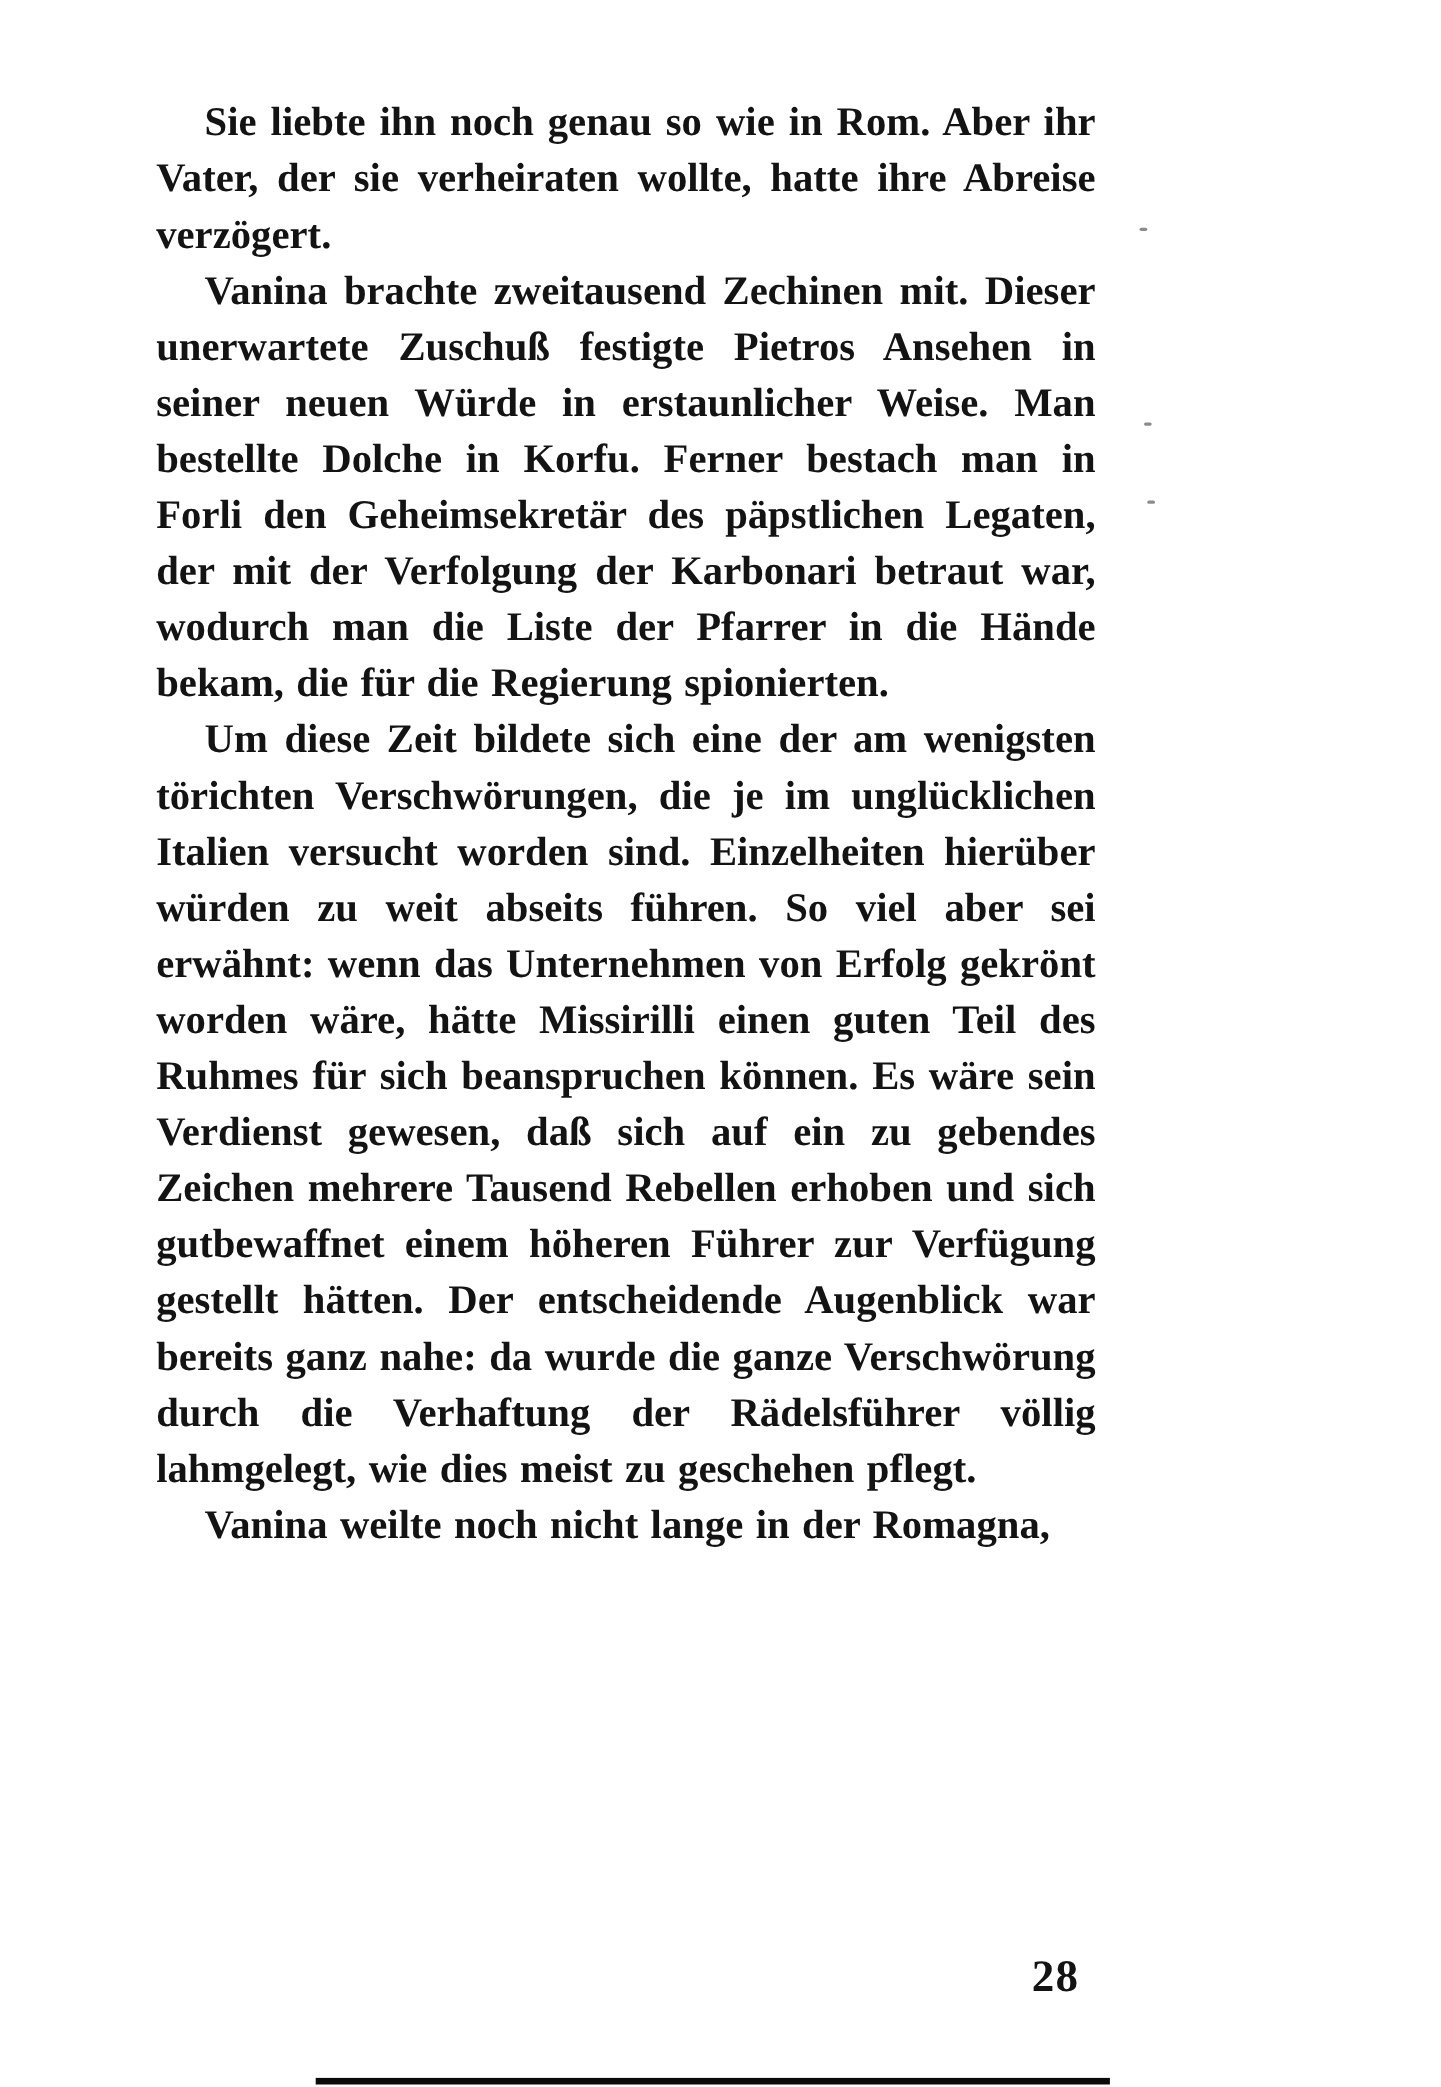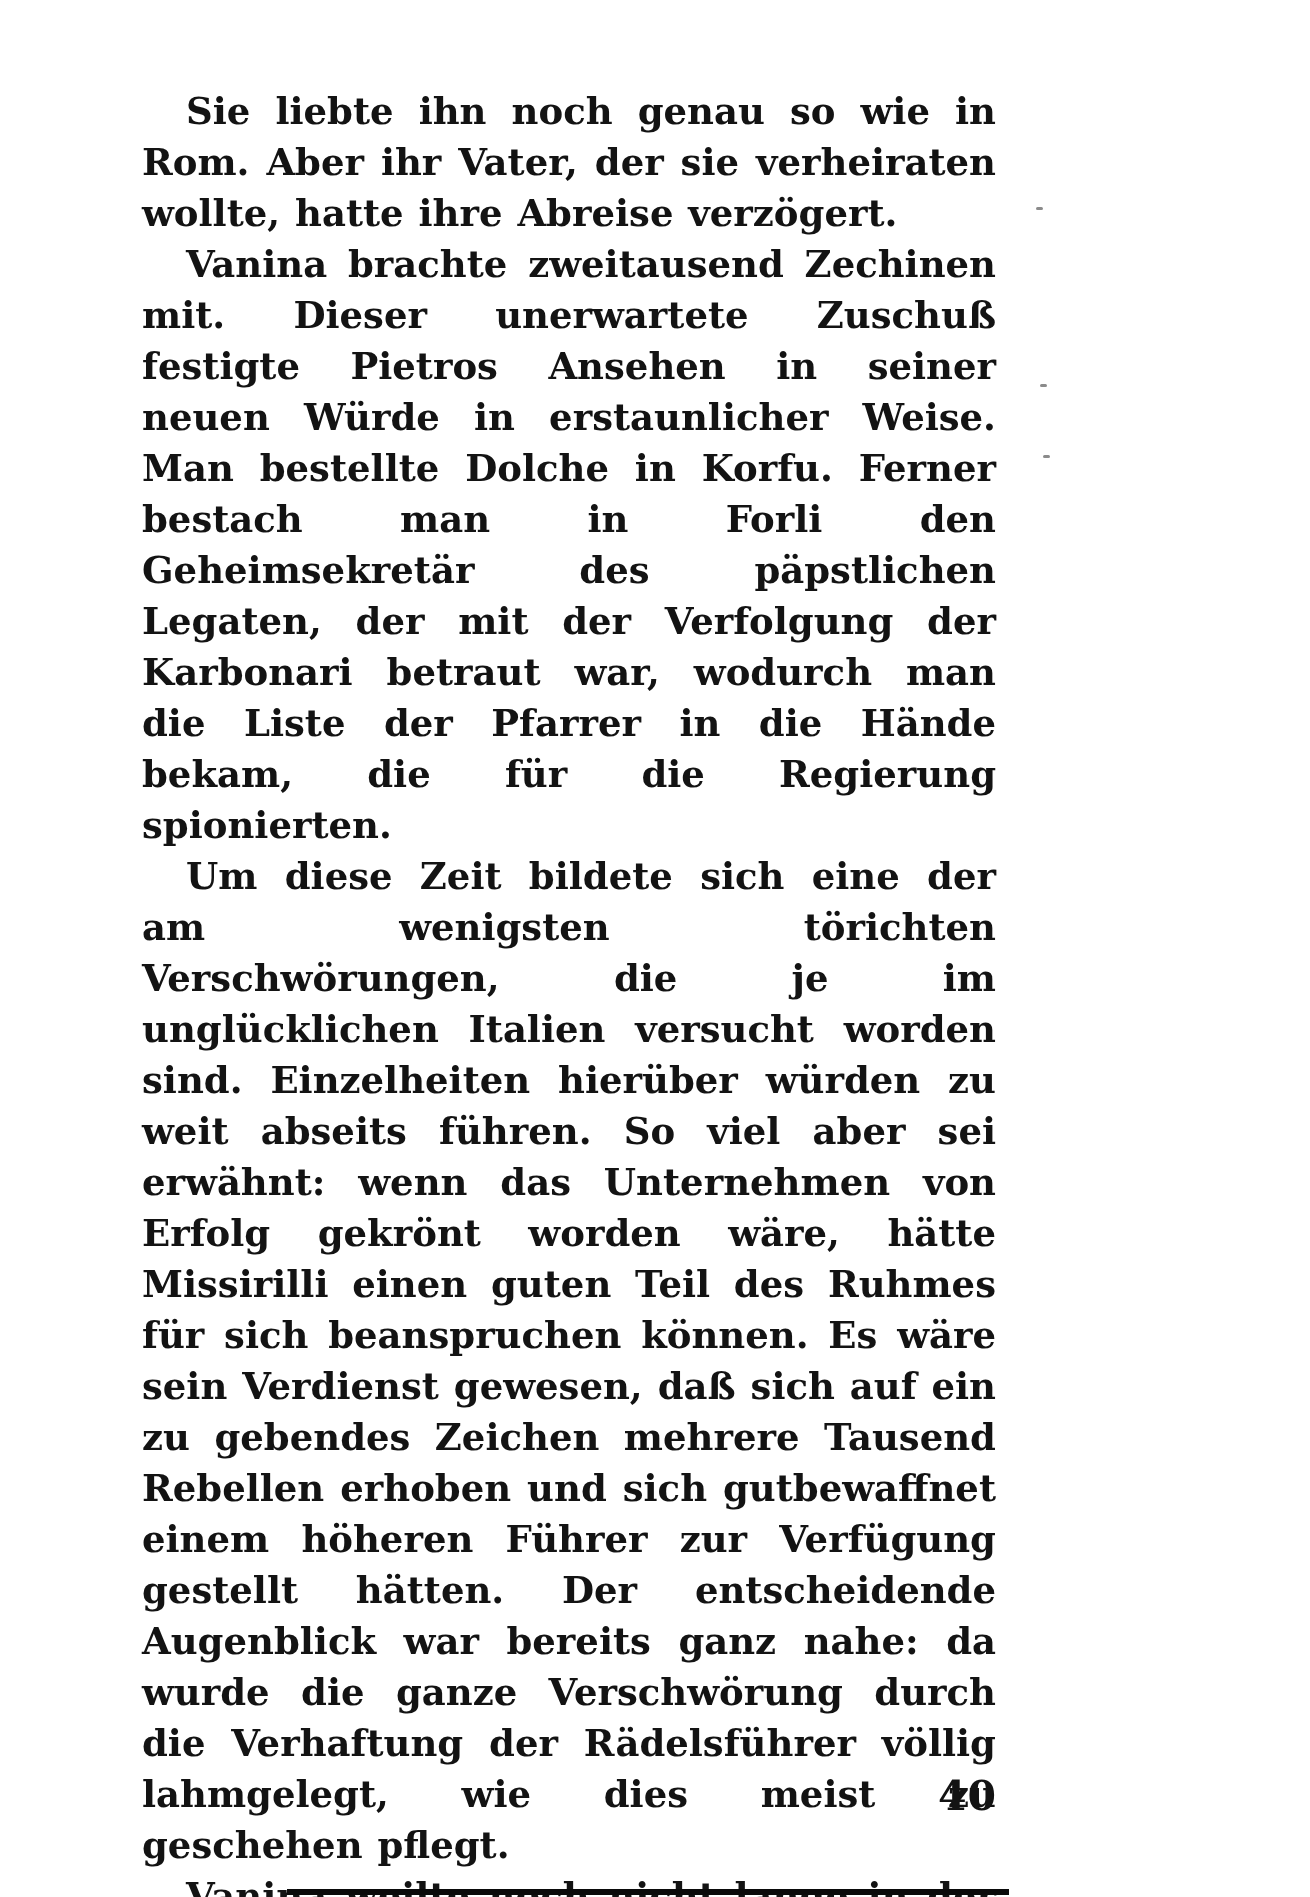--- a/index.html
+++ b/index.html
@@ -12,20 +12,21 @@
     background: #ffffff;
     position: relative;
     overflow: hidden;
     font-family: "DejaVu Serif", serif;
     color: #131313;
   }
   .page {
     position: absolute;
     inset: 0;
     background: #ffffff;
+    font-family: Liberation Serif, serif;
   }
   .text-block {
     position: absolute;
     left: 142px;
     top: 86px;
     width: 854px;
   }
   .text-block p {
     margin: 0;
     font-size: 37px;
@@ -70,21 +71,21 @@
 
 <div class="page">
 
   <div class="text-block">
     <p>Sie liebte ihn noch genau so wie in Rom. Aber ihr Vater, der sie verheiraten wollte, hatte ihre Abreise verzögert.</p>
     <p>Vanina brachte zweitausend Zechinen mit. Dieser unerwartete Zuschuß festigte Pietros Ansehen in seiner neuen Würde in erstaunlicher Weise. Man bestellte Dolche in Korfu. Ferner bestach man in Forli den Geheimsekretär des päpstlichen Legaten, der mit der Verfolgung der Karbonari betraut war, wodurch man die Liste der Pfarrer in die Hände bekam, die für die Regierung spionierten.</p>
     <p>Um diese Zeit bildete sich eine der am wenigsten törichten Verschwörungen, die je im unglücklichen Italien versucht worden sind. Einzelheiten hierüber würden zu weit abseits führen. So viel aber sei erwähnt: wenn das Unternehmen von Erfolg gekrönt worden wäre, hätte Missirilli einen guten Teil des Ruhmes für sich beanspruchen können. Es wäre sein Verdienst gewesen, daß sich auf ein zu gebendes Zeichen mehrere Tausend Rebellen erhoben und sich gutbewaffnet einem höheren Führer zur Verfügung gestellt hätten. Der entscheidende Augenblick war bereits ganz nahe: da wurde die ganze Verschwörung durch die Verhaftung der Rädelsführer völlig lahmgelegt, wie dies meist zu geschehen pflegt.</p>
     <p>Vanina weilte noch nicht lange in der Romagna,</p>
   </div>
 
-  <div class="page-number">40</div>
+  <div class="page-number">28</div>
 
   <div class="margin-mark mark-1"></div>
   <div class="margin-mark mark-2"></div>
   <div class="margin-mark mark-3"></div>
 
   <div class="scan-line"></div>
 
 </div>
 
 </body></html>

